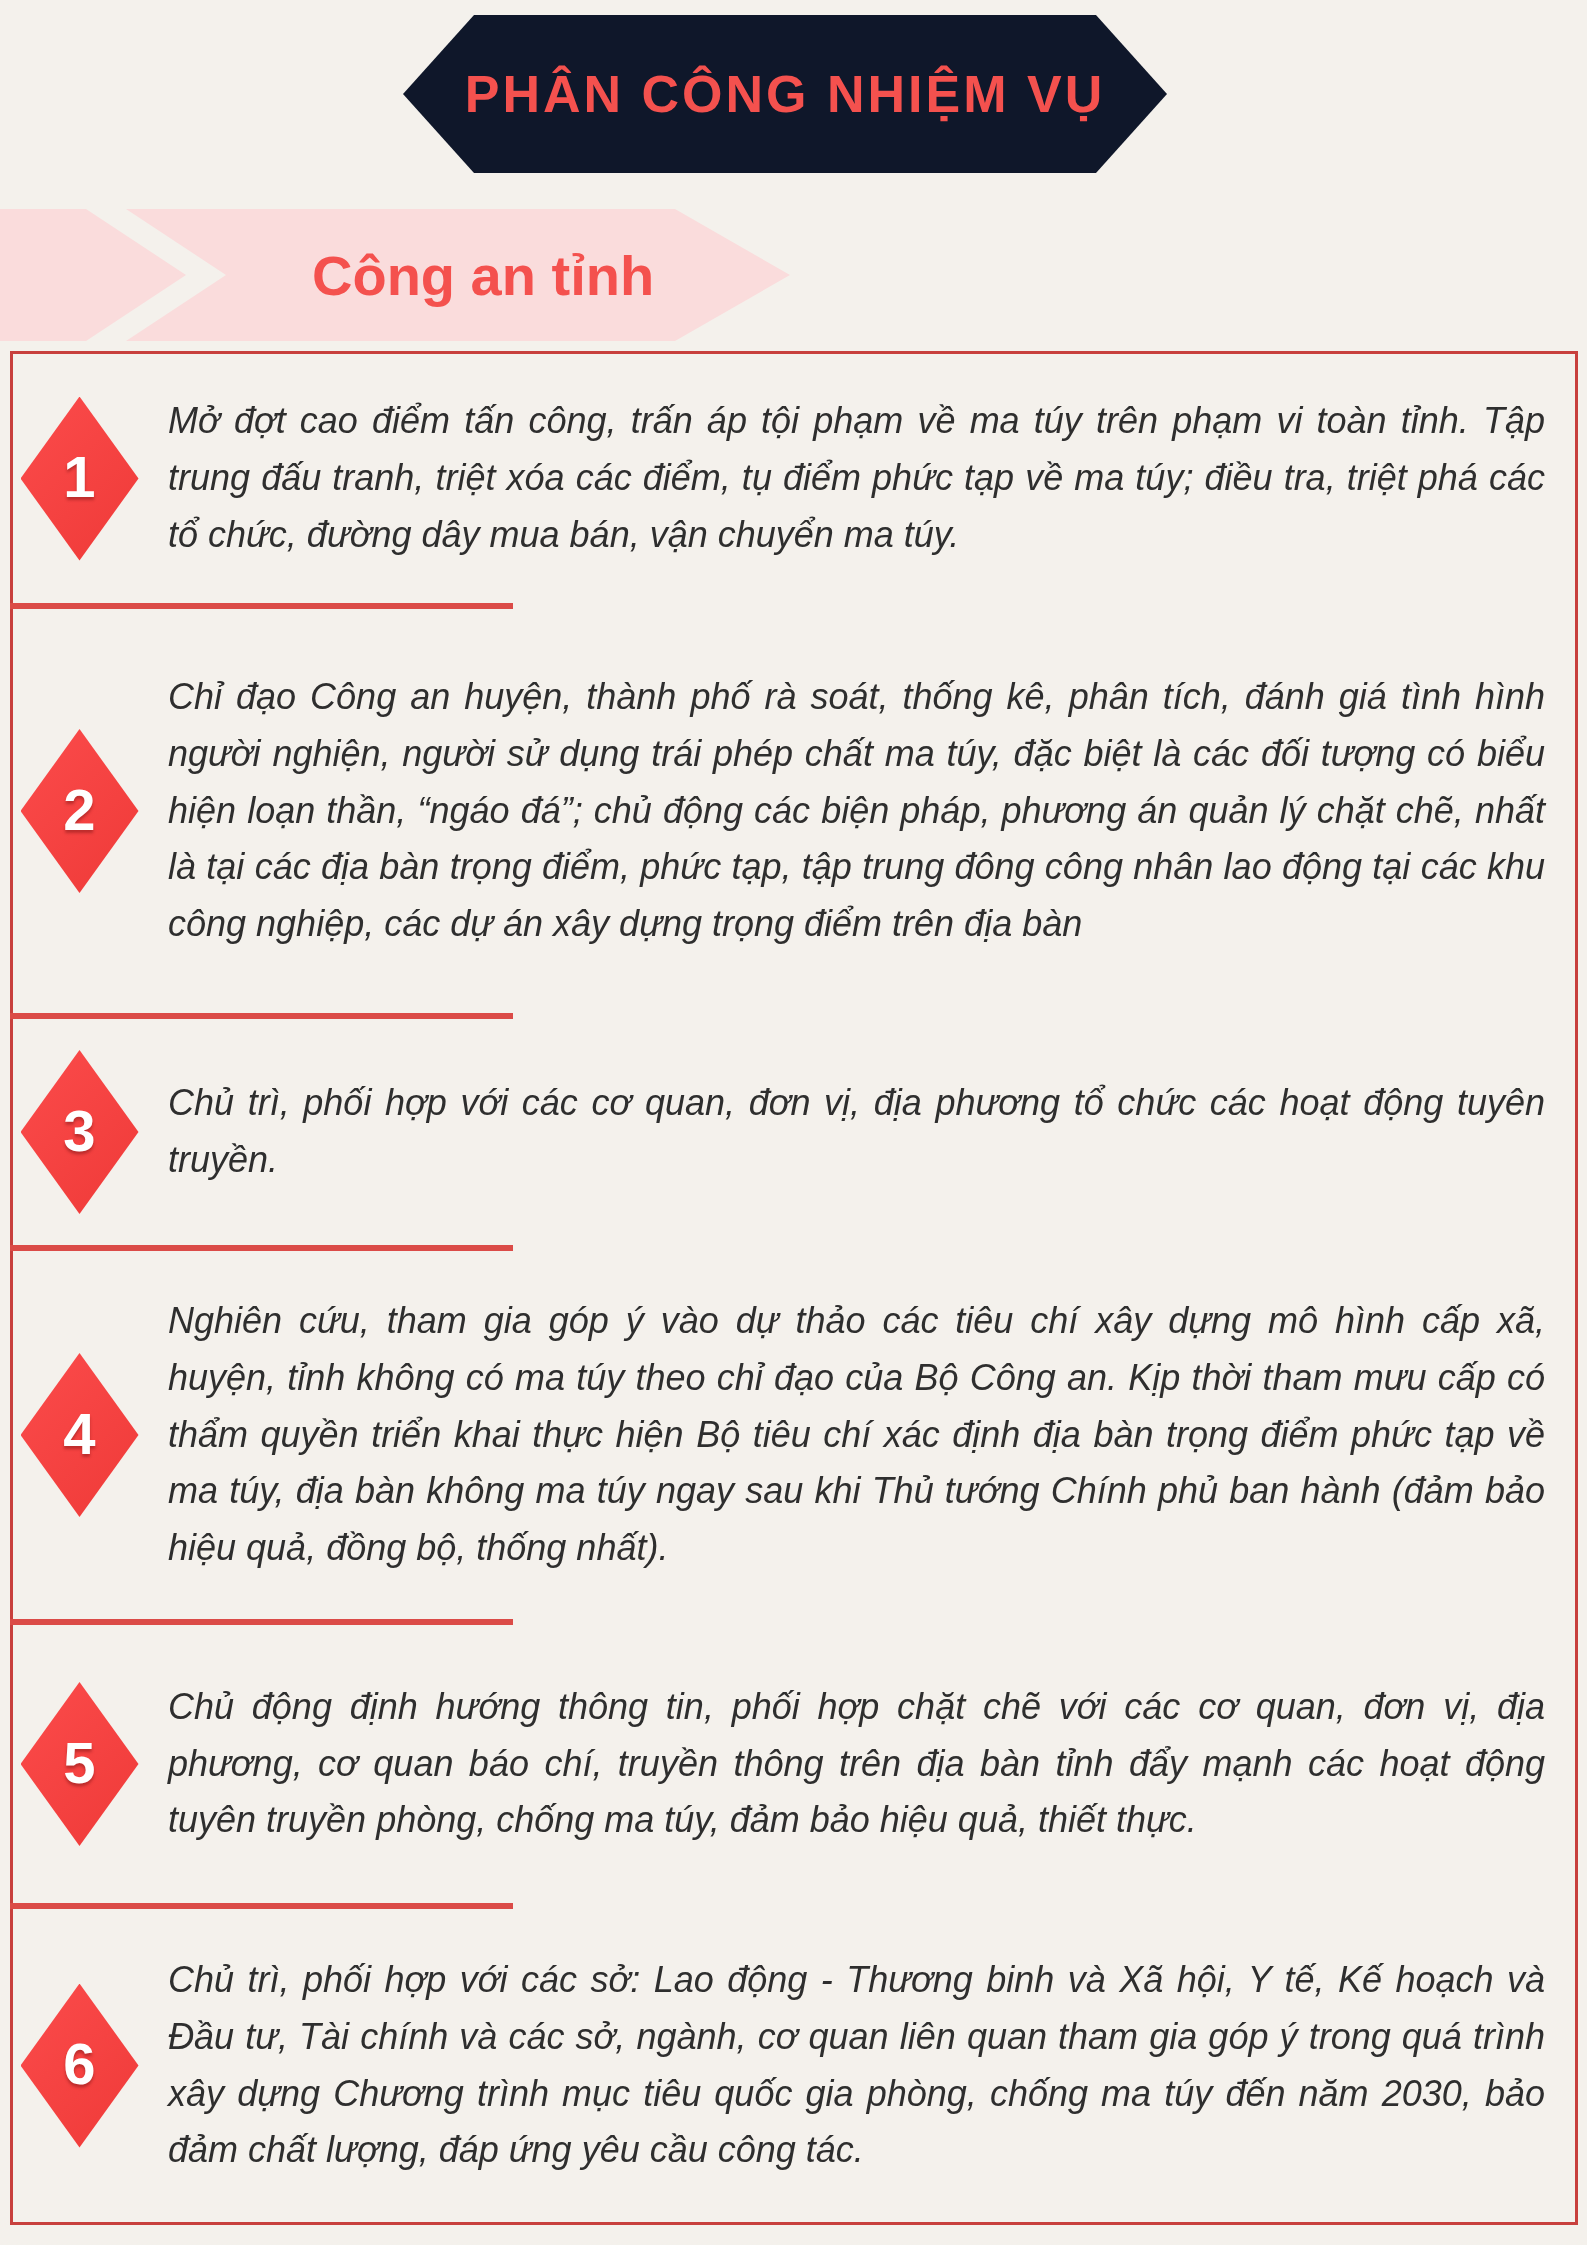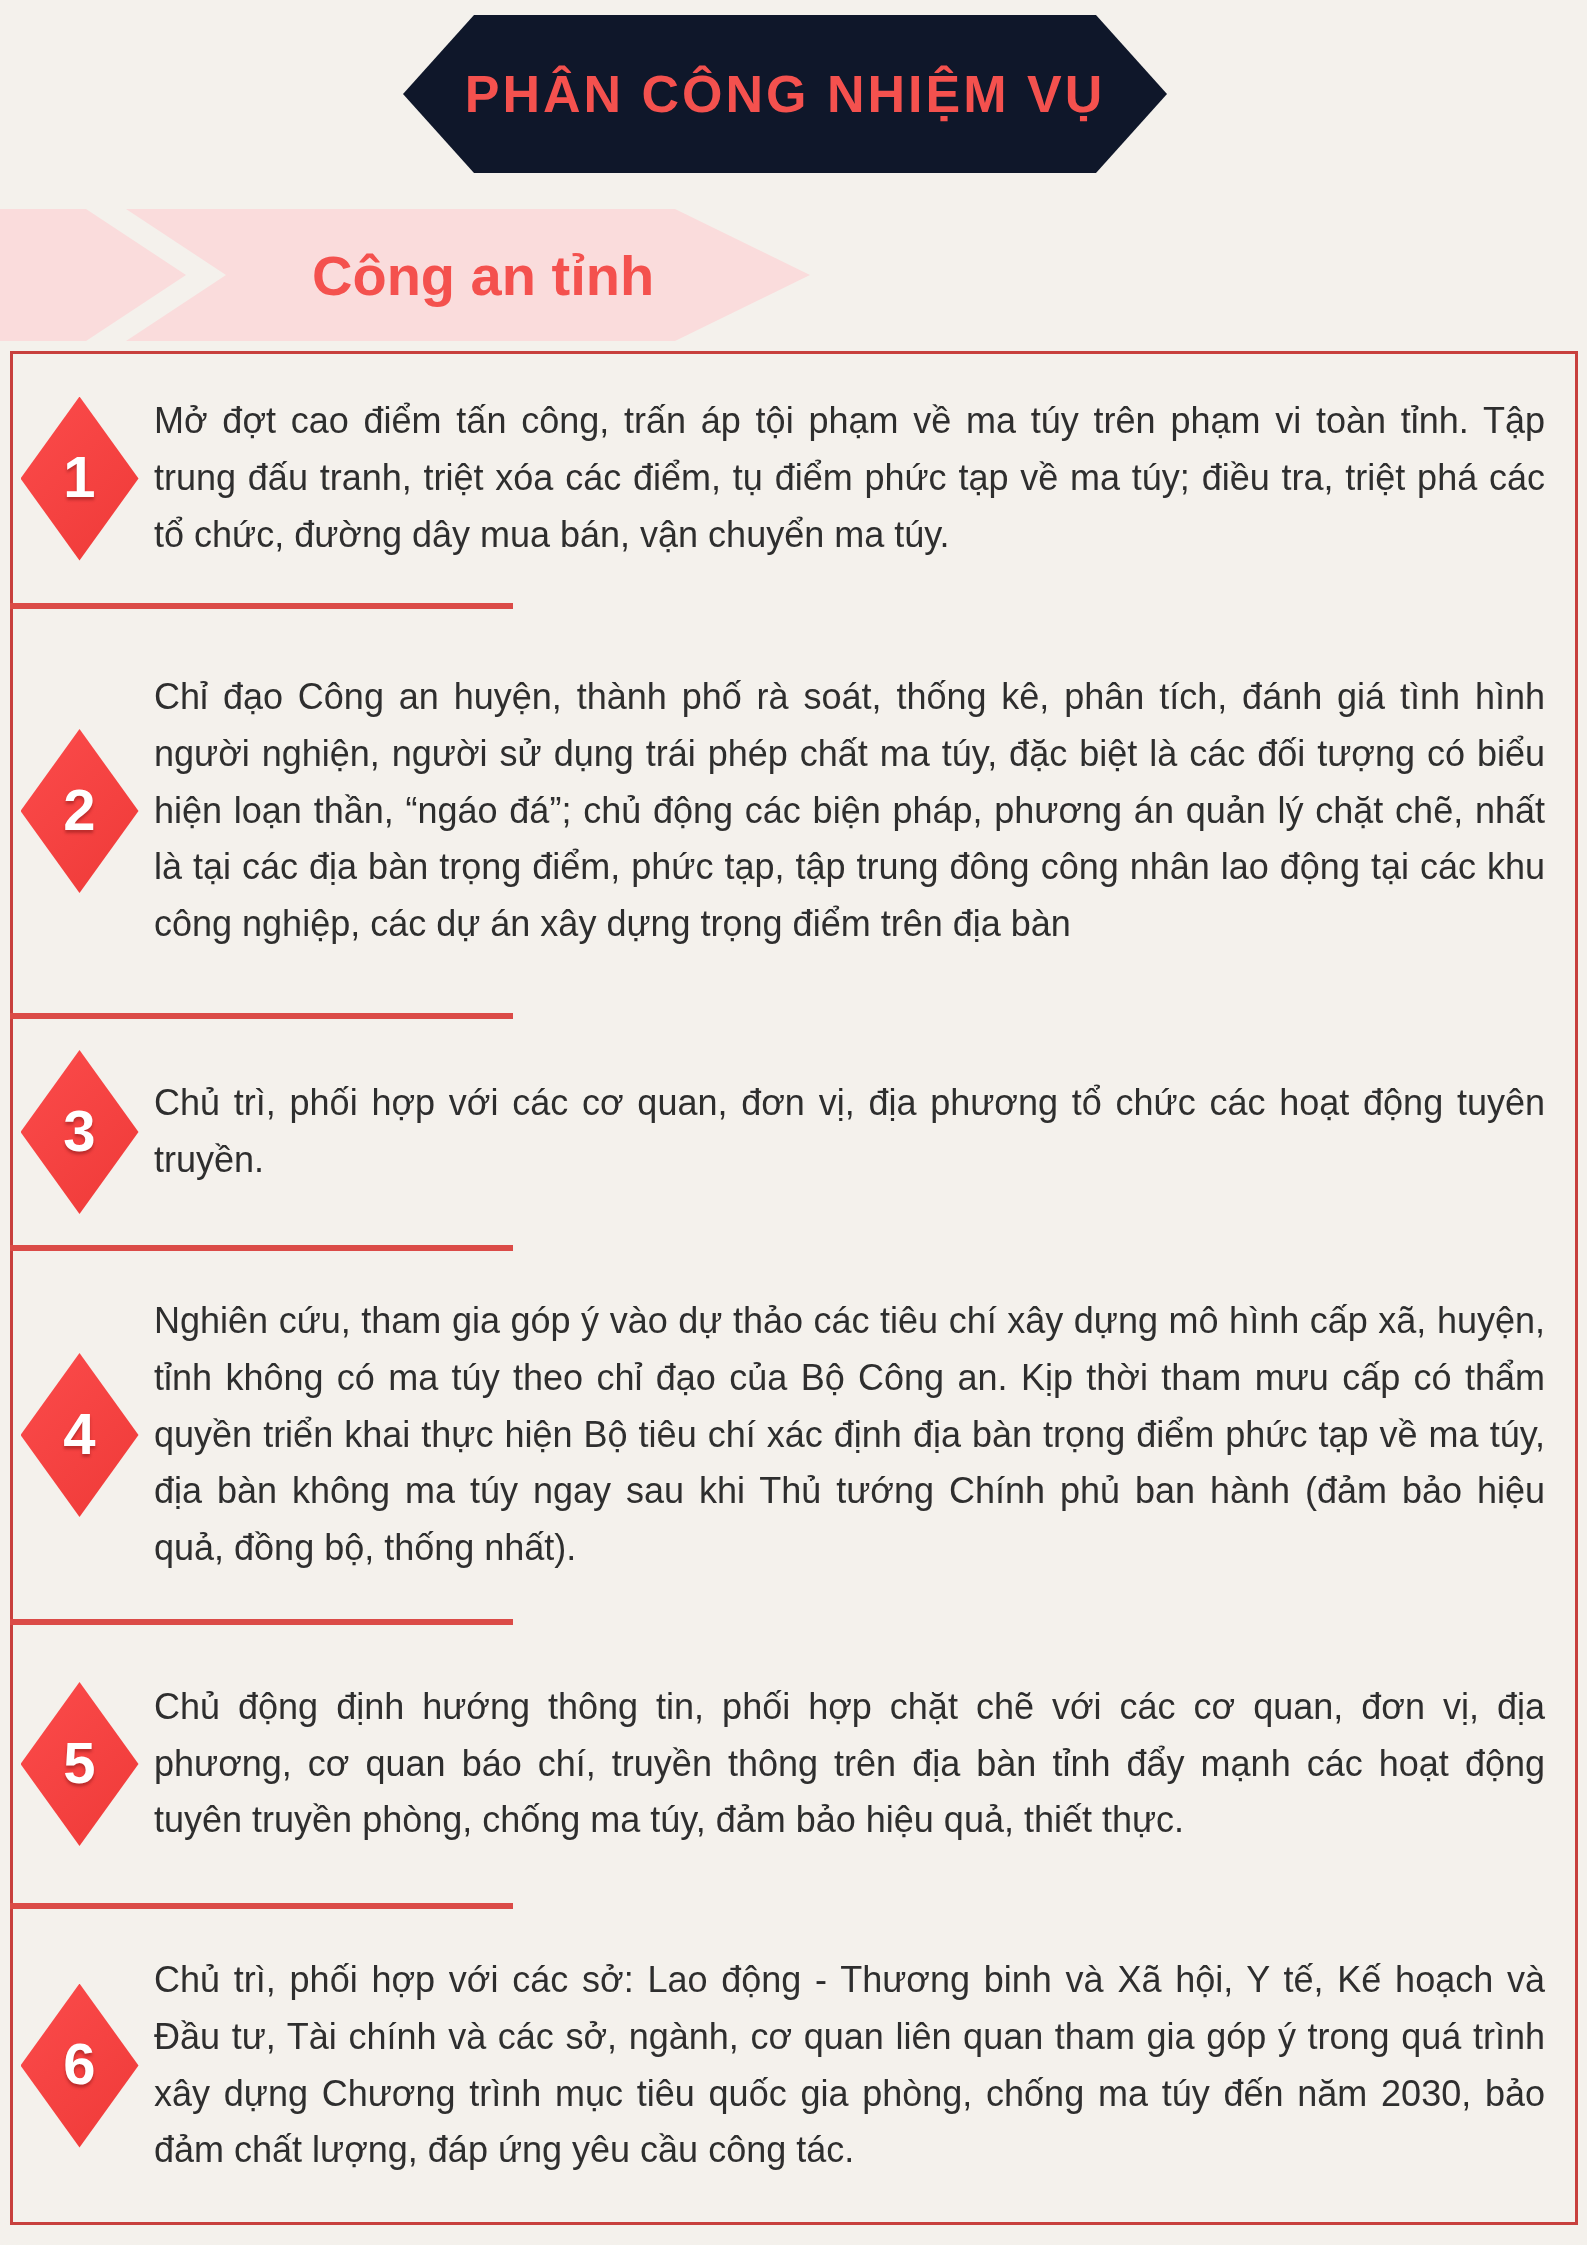--- a/index.html
+++ b/index.html
@@ -19,21 +19,20 @@
   }
   .banner-top .title{
     color:#f4514e;font-size:52px;font-weight:bold;letter-spacing:3px;
     text-transform:uppercase;white-space:nowrap;
   }
   
   .banner-section{
     position:absolute;left:0;top:209px;width:790px;height:132px;
     background:#fadcdc;
     clip-path:polygon(0 0,675px 0,100% 50%,675px 100%,0 100%);
-    padding-left:20px;
   }
   .banner-section .chevron{
     position:absolute;left:86px;top:0;width:140px;height:100%;
     background:#f4f1ec;
     clip-path:polygon(0 0,40px 0,140px 50%,40px 100%,0 100%,100px 50%);
   }
   .banner-section .section-label{
     position:absolute;left:312px;top:0;height:100%;
     display:flex;align-items:center;
     color:#f4514e;font-size:56px;font-weight:bold;white-space:nowrap;
@@ -65,21 +64,22 @@
     clip-path:polygon(50% 0,100% 50%,50% 100%,0 50%);
     display:flex;align-items:center;justify-content:center;
   }
   .diamond .num{
     color:#ffffff;font-size:58px;font-weight:bold;
     text-shadow:0 3px 3px rgba(120,20,20,0.45);
     transform:translateY(-2px);
   }
   .task-text{
     flex:1 1 auto;
-    margin:0 30px 0 8px;
+    margin:0 30px 0 22px;
+    font-style:italic;
     font-size:36px;line-height:1.58;
     color:#2e2e2e;
     text-align:justify;
   }
   .separator{
     flex:0 0 6px;height:6px;width:503px;
     background:#db4b47;
     margin-left:-3px;
   }
 </style>

